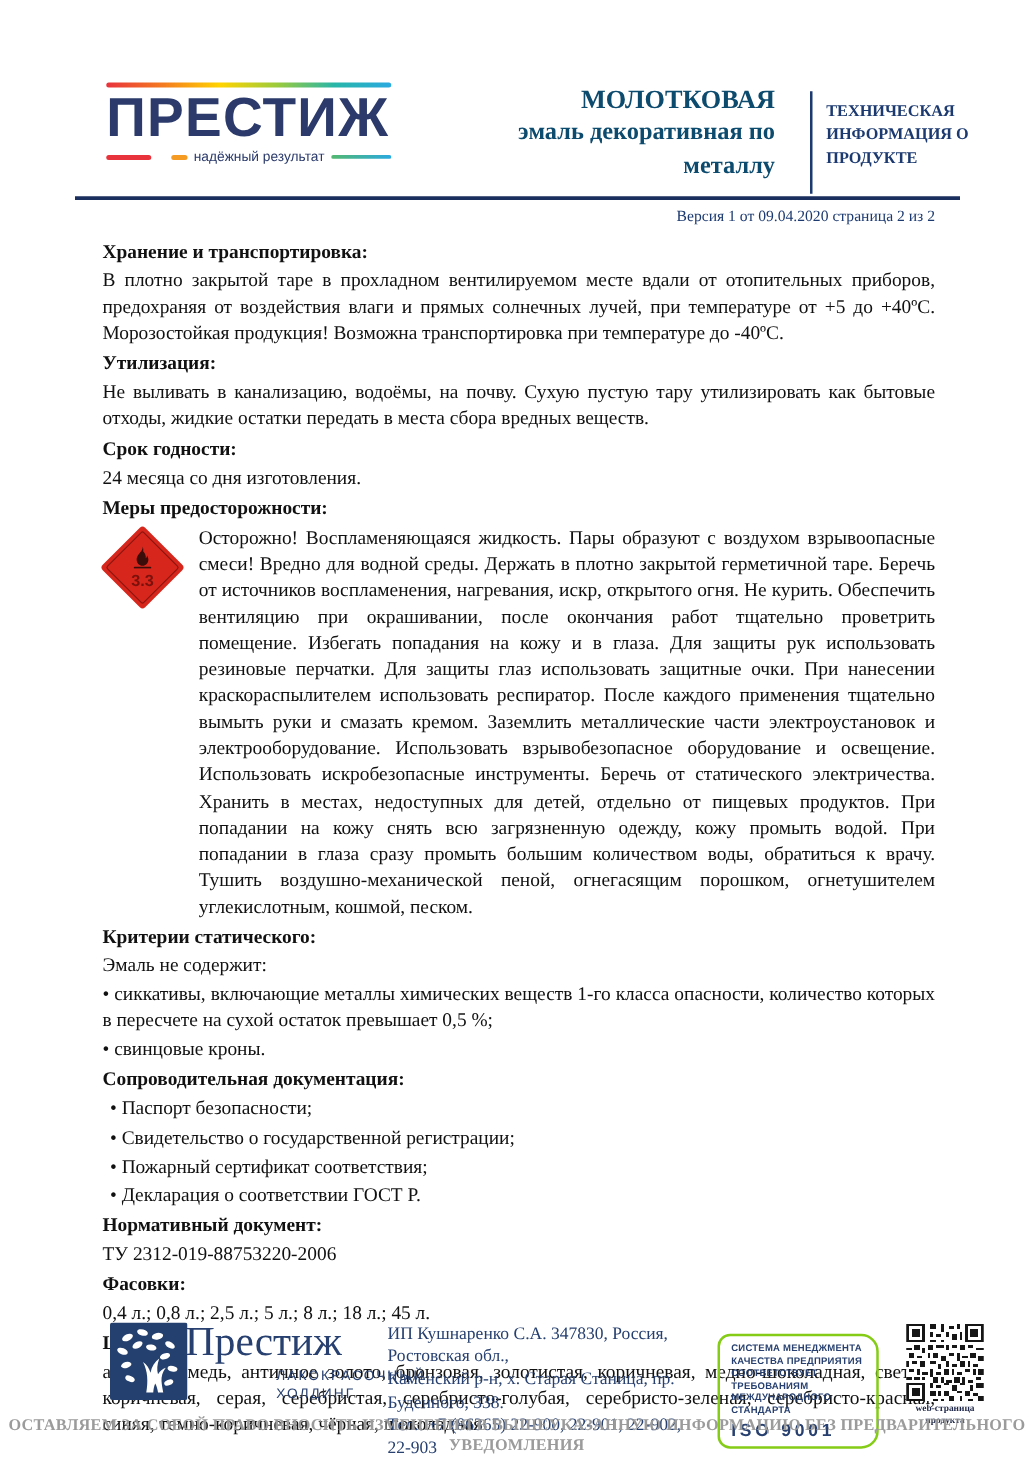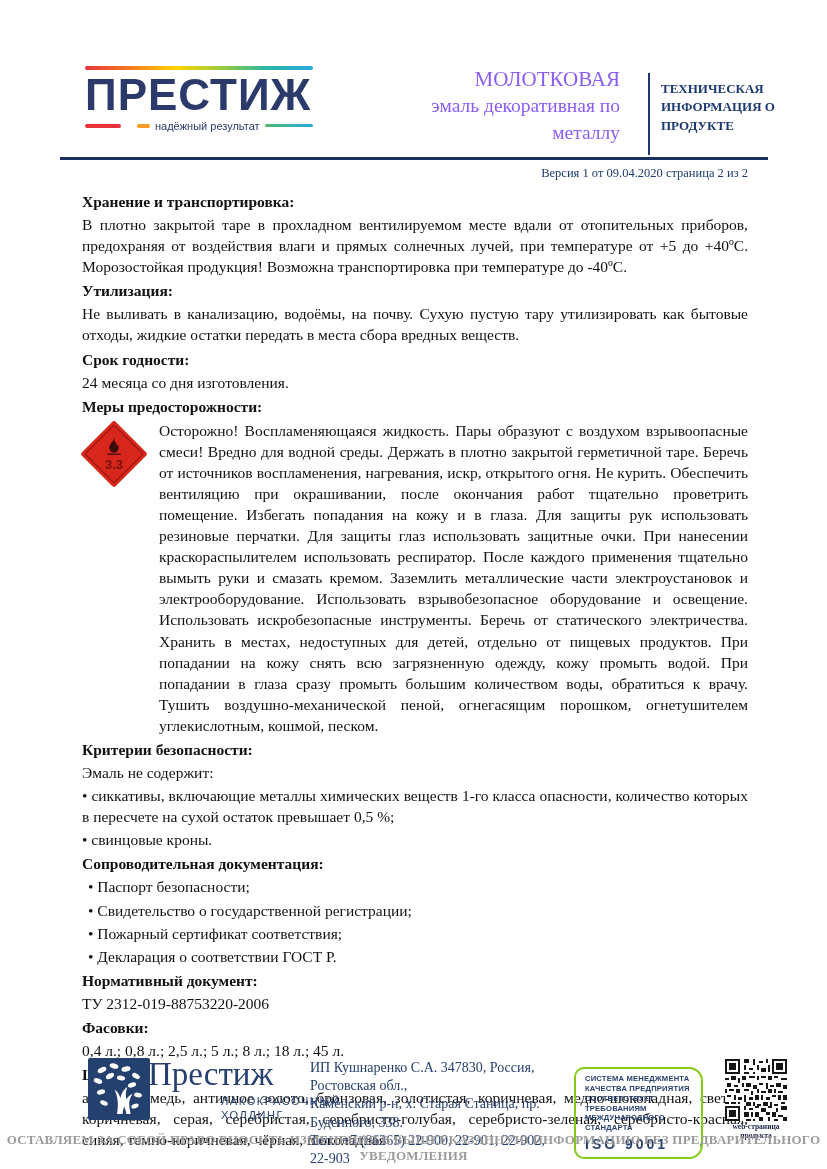--- a/index.html
+++ b/index.html
@@ -15,21 +15,21 @@
   .logo-tagline-row{display:flex;align-items:center;margin-top:1px;}
   .dash{height:4px;border-radius:2px;flex:0 0 auto;}
   .dash.red{width:36px;background:#e8333c;}
   .dash.orange{width:13px;background:#f59a23;margin-left:16px;}
   .tagline{font-family:"Liberation Sans",sans-serif;font-size:11px;color:#2b3a6b;
     margin:0 5px 0 5px;white-space:nowrap;}
   .tagline-line{flex:1;height:3px;border-radius:2px;
     background:linear-gradient(to right,#53b86e,#2aa9e0);}
 
   .product-title{position:absolute;left:370px;top:66px;width:250px;text-align:right;
-    color:#8b5cf6;font-weight:normal;}
+    color:#0c4a6e;font-weight:bold;}
   .pt1{font-size:21px;line-height:1.3;}
   .pt2{font-size:19.5px;line-height:1.35;}
 
   .header-divider{position:absolute;left:648px;top:73px;width:2px;height:82px;background:#1c3a70;}
   .doc-type{position:absolute;left:661px;top:80px;width:125px;font-weight:bold;font-size:13px;
     color:#1c3a70;line-height:1.42;}
 
   .header-rule{position:absolute;left:60px;top:157px;width:708px;height:3px;background:#1b2f5e;}
   .version-line{position:absolute;top:166px;right:79px;font-size:12.5px;color:#1c3a70;}
 
@@ -118,21 +118,21 @@
         <div class="diamond-bg"></div>
         <svg class="hazard-flame" viewBox="0 0 20 18">
           <path fill="#3a0c0a" d="M10 0c.6 2.8-1.4 4.3-2.9 6.2C5.8 7.9 5.3 9.2 5.3 10.6c0 2.9 2.1 5 4.7 5s4.7-2.1 4.7-5c0-1.2-.4-2.3-1.1-3.5.1 1-.3 1.9-1 2.4.3-2.1-.6-4.3-2.1-5.6C10.9 2.6 10.5 1.3 10 0z"></path>
           <rect fill="#3a0c0a" x="3" y="16.4" width="14" height="1.4" rx="0.7"></rect>
         </svg>
         <div class="hazard-class">3.3</div>
       </div>
       <p class="hazard-text">Осторожно! Воспламеняющаяся жидкость. Пары образуют с воздухом взрывоопасные смеси! Вредно для водной среды. Держать в плотно закрытой герметичной таре. Беречь от источников воспламенения, нагревания, искр, открытого огня. Не курить. Обеспечить вентиляцию при окрашивании, после окончания работ тщательно проветрить помещение. Избегать попадания на кожу и в глаза. Для защиты рук использовать резиновые перчатки. Для защиты глаз использовать защитные очки. При нанесении краскораспылителем использовать респиратор. После каждого применения тщательно вымыть руки и смазать кремом. Заземлить металлические части электроустановок и электрооборудование. Использовать взрывобезопасное оборудование и освещение. Использовать искробезопасные инструменты. Беречь от статического электричества. Хранить в местах, недоступных для детей, отдельно от пищевых продуктов. При попадании на кожу снять всю загрязненную одежду, кожу промыть водой. При попадании в глаза сразу промыть большим количеством воды, обратиться к врачу. Тушить воздушно-механической пеной, огнегасящим порошком, огнетушителем углекислотным, кошмой, песком.</p>
     </div>
 
-    <div class="sec-title">Критерии безопасности:</div>
+    <div class="sec-title">Критерии статического:</div>
     <div class="line">Эмаль не содержит:</div>
     <p class="bullet-just">•  сиккативы,  включающие металлы химических веществ  1-го класса опасности, количество которых  в пересчете на сухой остаток превышает  0,5 %;</p>
     <div class="line">•  свинцовые  кроны.</div>
 
     <div class="sec-title">Сопроводительная документация:</div>
     <div class="doc-bullet">• Паспорт безопасности;</div>
     <div class="doc-bullet">• Свидетельство о государственной регистрации;</div>
     <div class="doc-bullet">• Пожарный сертификат соответствия;</div>
     <div class="doc-bullet">• Декларация о соответствии ГОСТ Р.</div>
 

